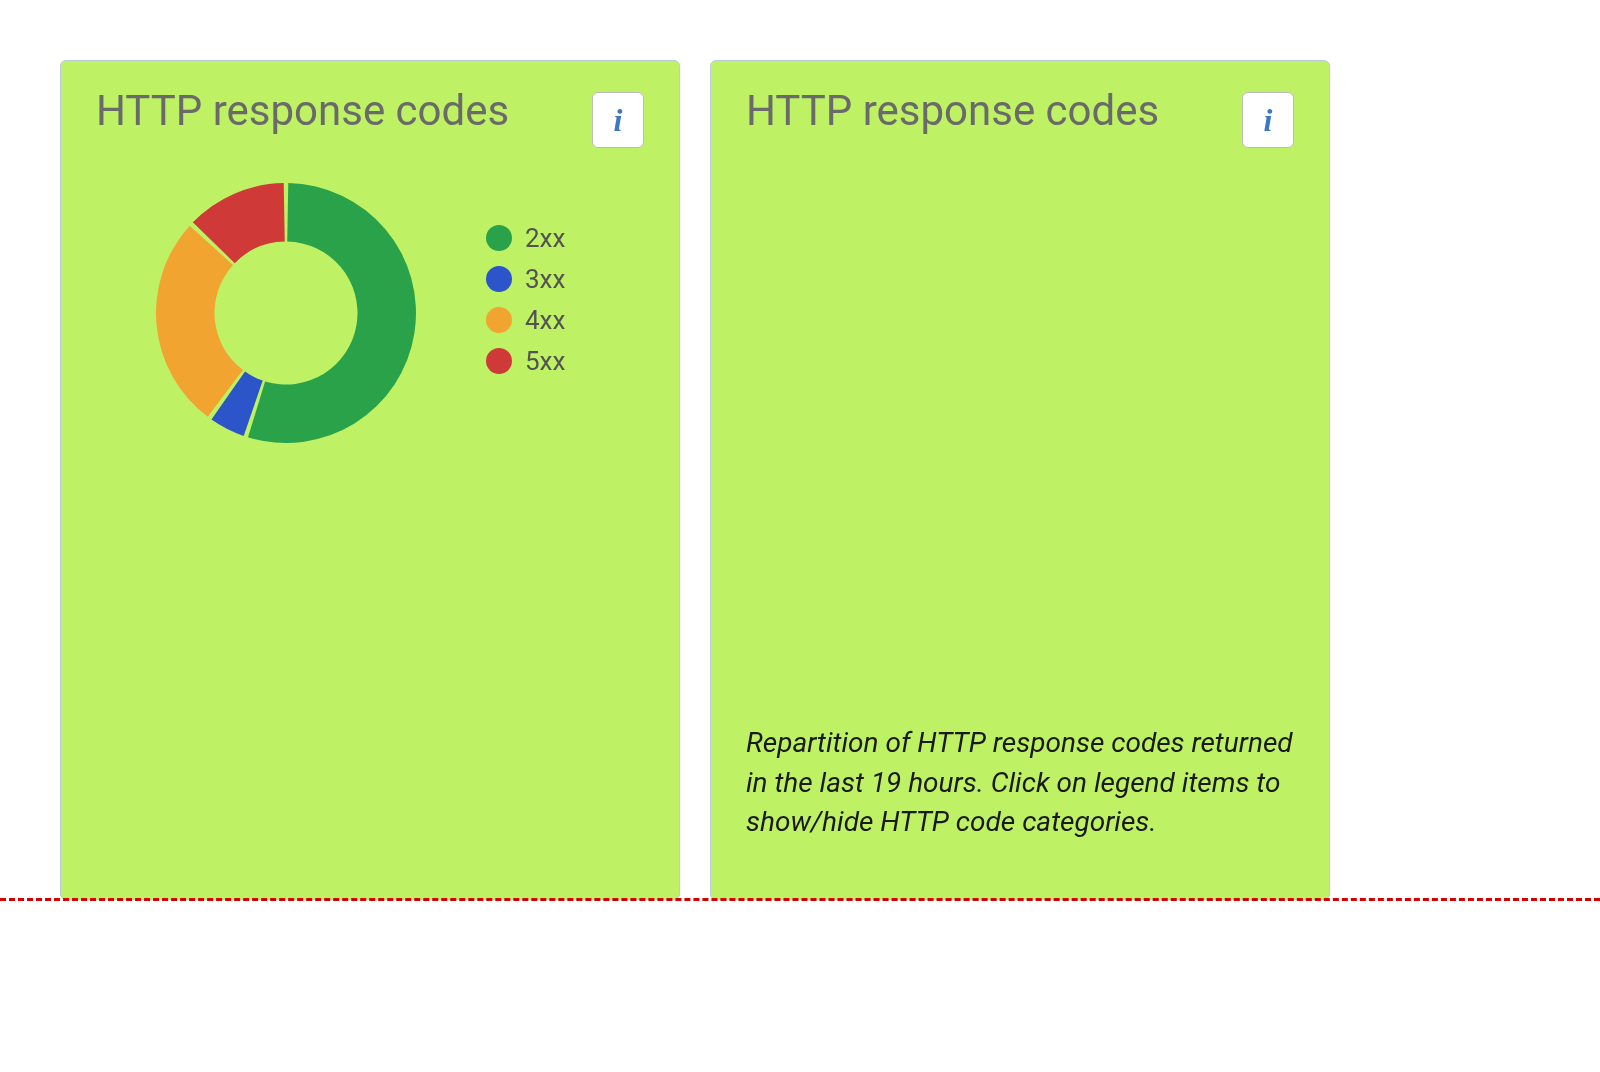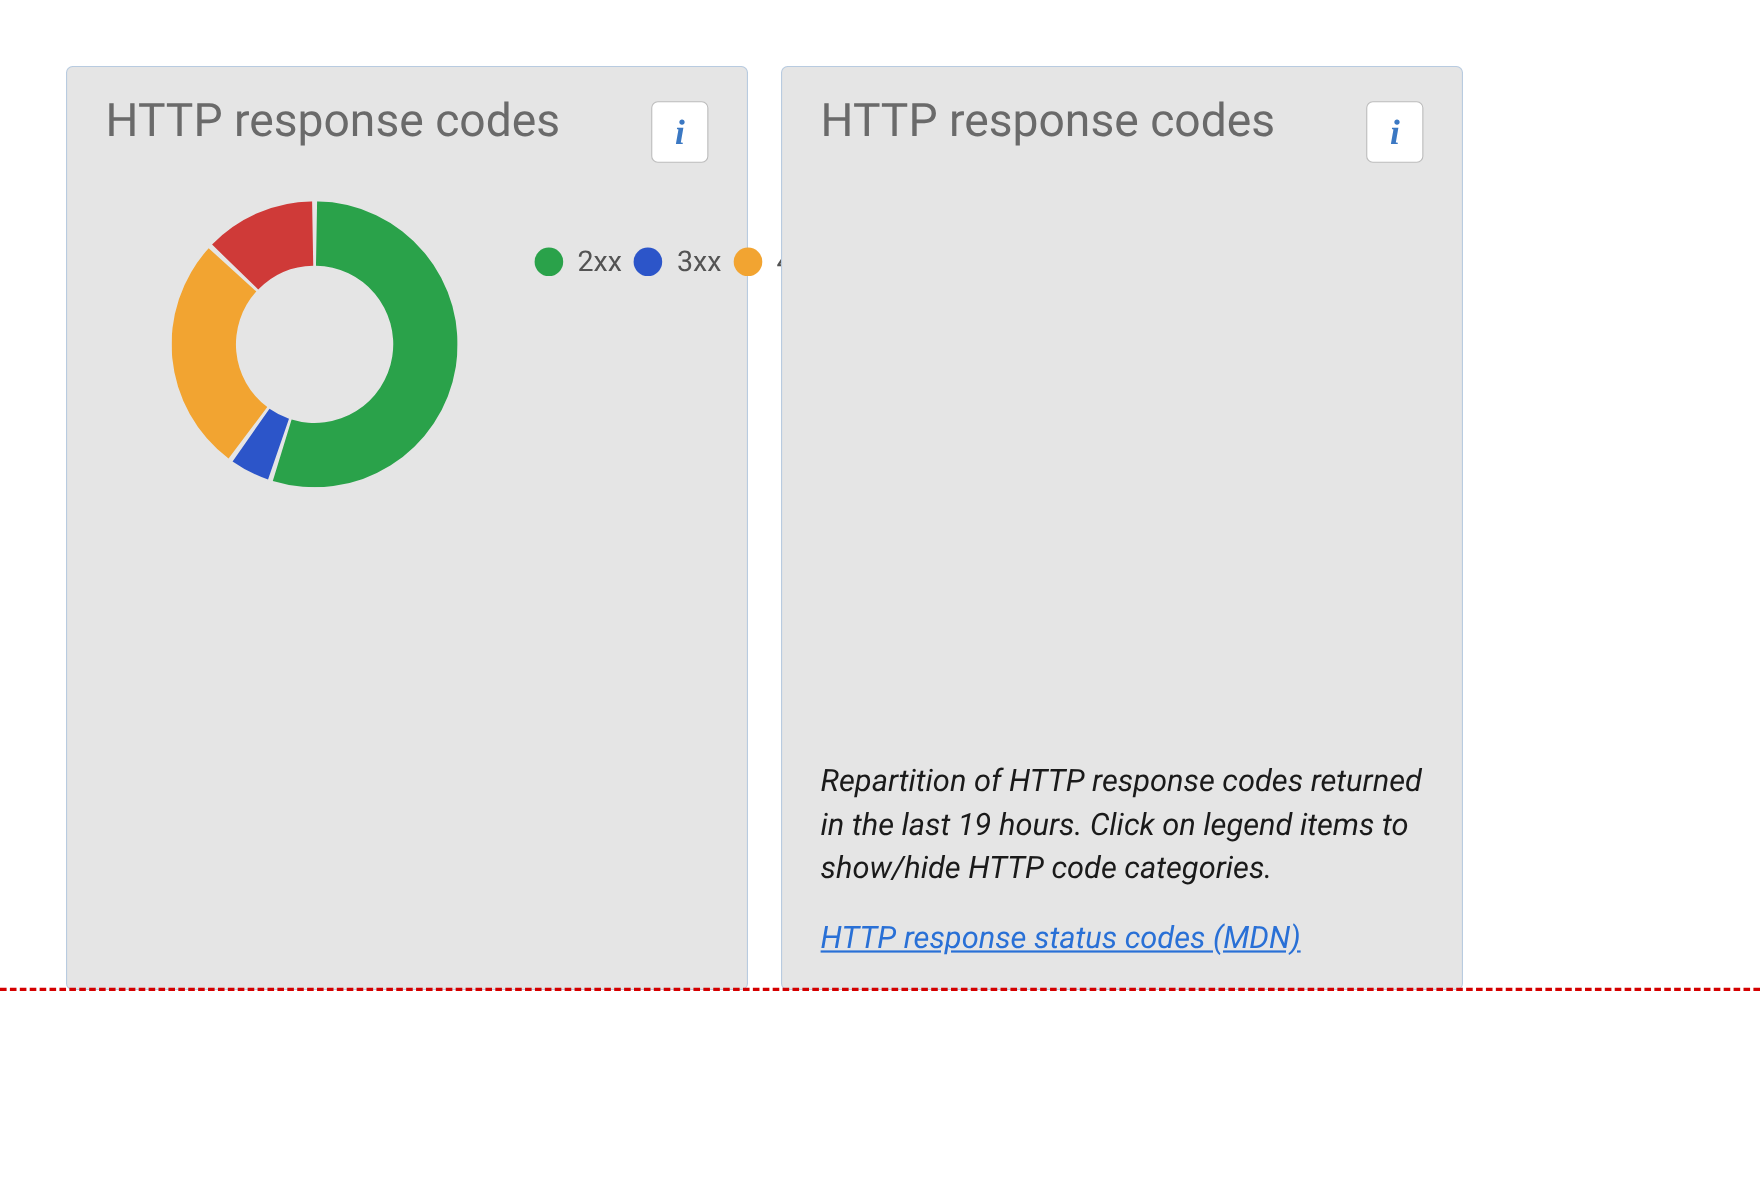--- a/index.html
+++ b/index.html
@@ -16,21 +16,21 @@
       gap: 30px;
     }
     .panel {
       border: 1px solid #b8cbe0;
       border-radius: 6px;
       width: 620px;
       height: 840px;
       padding: 25px 35px 30px 35px;
       display: flex;
       flex-direction: column;
-      background: #e5e5e5;
+      background: #bef264;
     }
     .panel-header {
       display: flex;
       align-items: flex-start;
       justify-content: space-between;
       gap: 20px;
     }
     .panel-title {
       font-size: 42px;
       font-weight: 400;
@@ -65,21 +65,21 @@
       margin-top: 35px;
     }
     .donut-wrap {
       width: 260px;
       height: 260px;
       flex-shrink: 0;
       margin-left: 60px;
     }
     .legend {
       display: flex;
-      flex-direction: row;
+      flex-direction: column;
       gap: 11px;
       margin-top: 40px;
     }
     .legend-item {
       display: flex;
       align-items: center;
       gap: 13px;
       font-size: 26px;
       color: #535353;
       cursor: pointer;
@@ -162,19 +162,18 @@
   <div class="panel">
     <div class="panel-header">
       <h2 class="panel-title">HTTP response codes</h2>
       <div class="info-button">
         <span>i</span>
       </div>
     </div>
 
     <div class="info-body">
       <p class="info-desc">Repartition of HTTP response codes returned in the last 19 hours. Click on legend items to show/hide HTTP code categories.</p>
-      <a class="info-link">HTTP response status codes (MDN)</a>
     </div>
   </div>
 
 </div>
 
 <div class="dashed-line"></div>
 
 </body></html>

